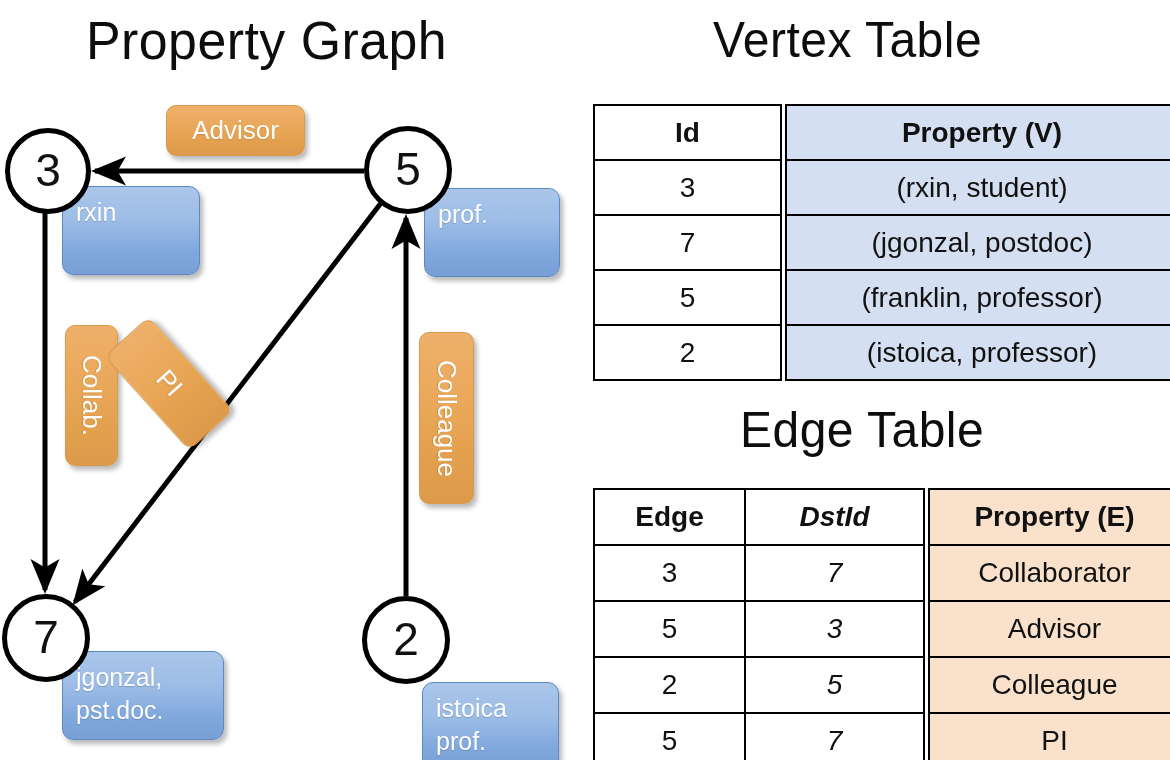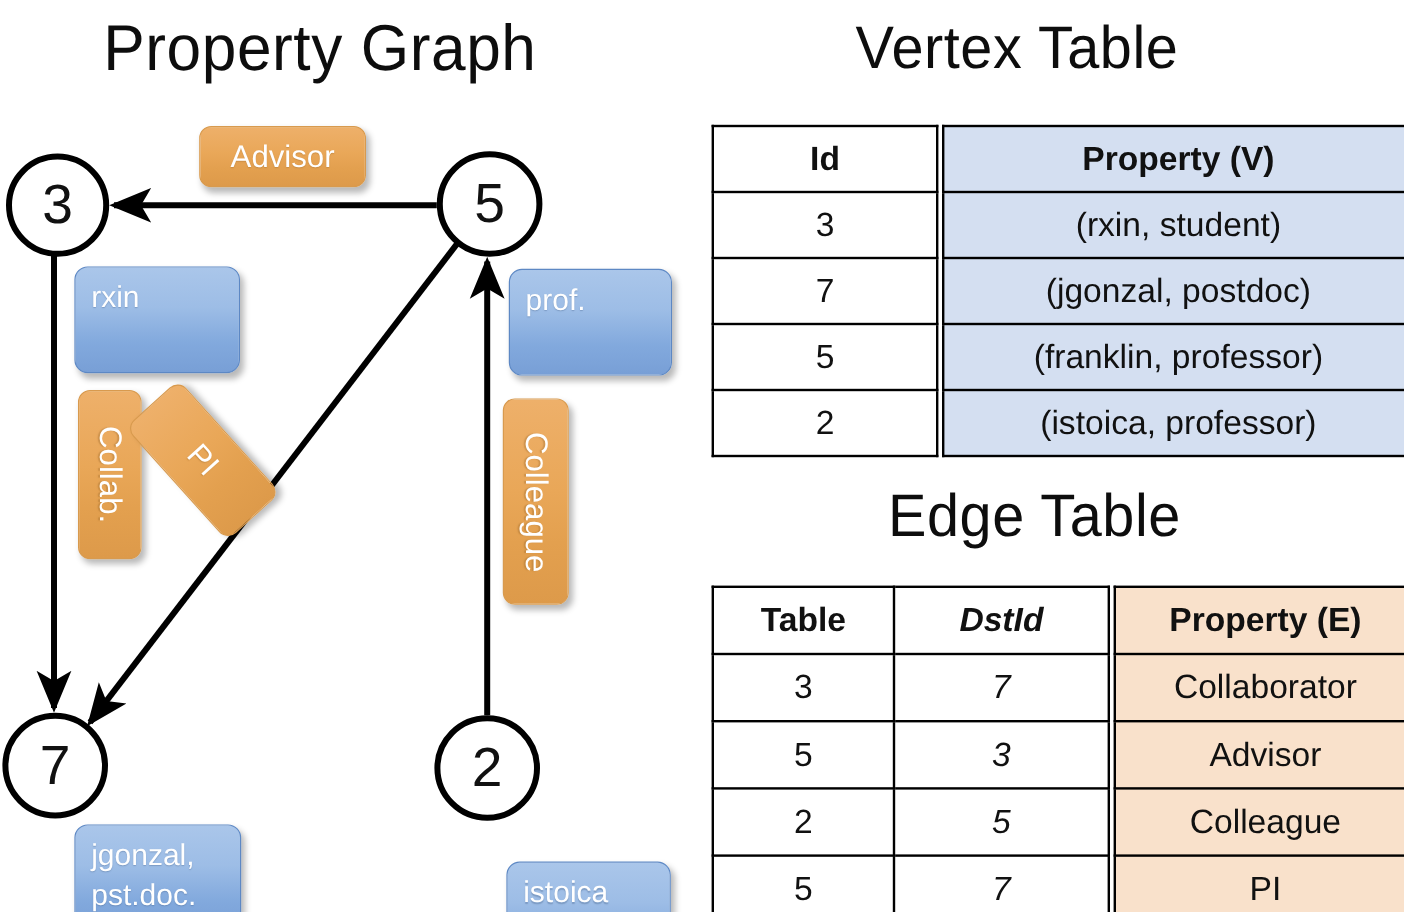--- a/index.html
+++ b/index.html
@@ -89,21 +89,20 @@
     background: linear-gradient(180deg, #aac6ea 0%, #9dbde6 38%, #82a9dd 72%, #789fd6 100%);
     box-shadow: 3px 4px 5px rgba(0,0,0,0.28);
     box-sizing: border-box;
     padding: 9px 0 0 13px;
     color: #ffffff;
     font-family: "Liberation Sans", sans-serif;
     font-weight: 300;
     font-size: 25px;
     line-height: 33px;
     text-shadow: 0 1px 1px rgba(60,90,130,0.35);
-    margin-top: 36px;
   }
   .prop-box .line { display: block; white-space: nowrap; }
 
   
   .edge-label {
     position: absolute;
     border-radius: 10px;
     border: 1px solid #d89a4e;
     background: linear-gradient(180deg, #eeb06a 0%, #e9a758 45%, #e3a04f 70%, #dd9a4a 100%);
     box-shadow: 3px 4px 5px rgba(0,0,0,0.28);
@@ -225,21 +224,21 @@
   </div>
 
   <div class="prop-box" style="left:62px; top:186px; width:138px; height:89px;">
     <span class="line">rxin</span>
   </div>
 
   <div class="prop-box" style="left:424px; top:188px; width:136px; height:89px;">
     <span class="line">prof.</span>
   </div>
 
-  <div class="prop-box" style="left:62px; top:651px; width:139px; height:89px;">
+  <div class="prop-box" style="left:62px; top:651px; width:162px; height:89px;">
     <span class="line">jgonzal,</span>
     <span class="line">pst.doc.</span>
   </div>
 
   <div class="prop-box" style="left:422px; top:682px; width:137px; height:89px;">
     <span class="line">istoica</span>
     <span class="line">prof.</span>
   </div>
 
   <div class="node-circle" style="left:5px; top:128px; width:86px; height:86px;">
@@ -291,21 +290,21 @@
       <td class="col-prop">(istoica, professor)</td>
     </tr>
   </tbody>
 </table>
 
 <div class="slide-title" id="title-edge-table">Edge Table</div>
 
 <table class="data-table" id="edge-table">
   <thead>
     <tr>
-      <th class="col-src">Table</th>
+      <th class="col-src">Edge</th>
       <th class="col-dst">DstId</th>
       <td class="tbl-spacer-cell"></td>
       <th class="col-prop">Property (E)</th>
     </tr>
   </thead>
   <tbody>
     <tr>
       <td class="col-src">3</td>
       <td class="col-dst">7</td>
       <td class="tbl-spacer-cell"></td>

